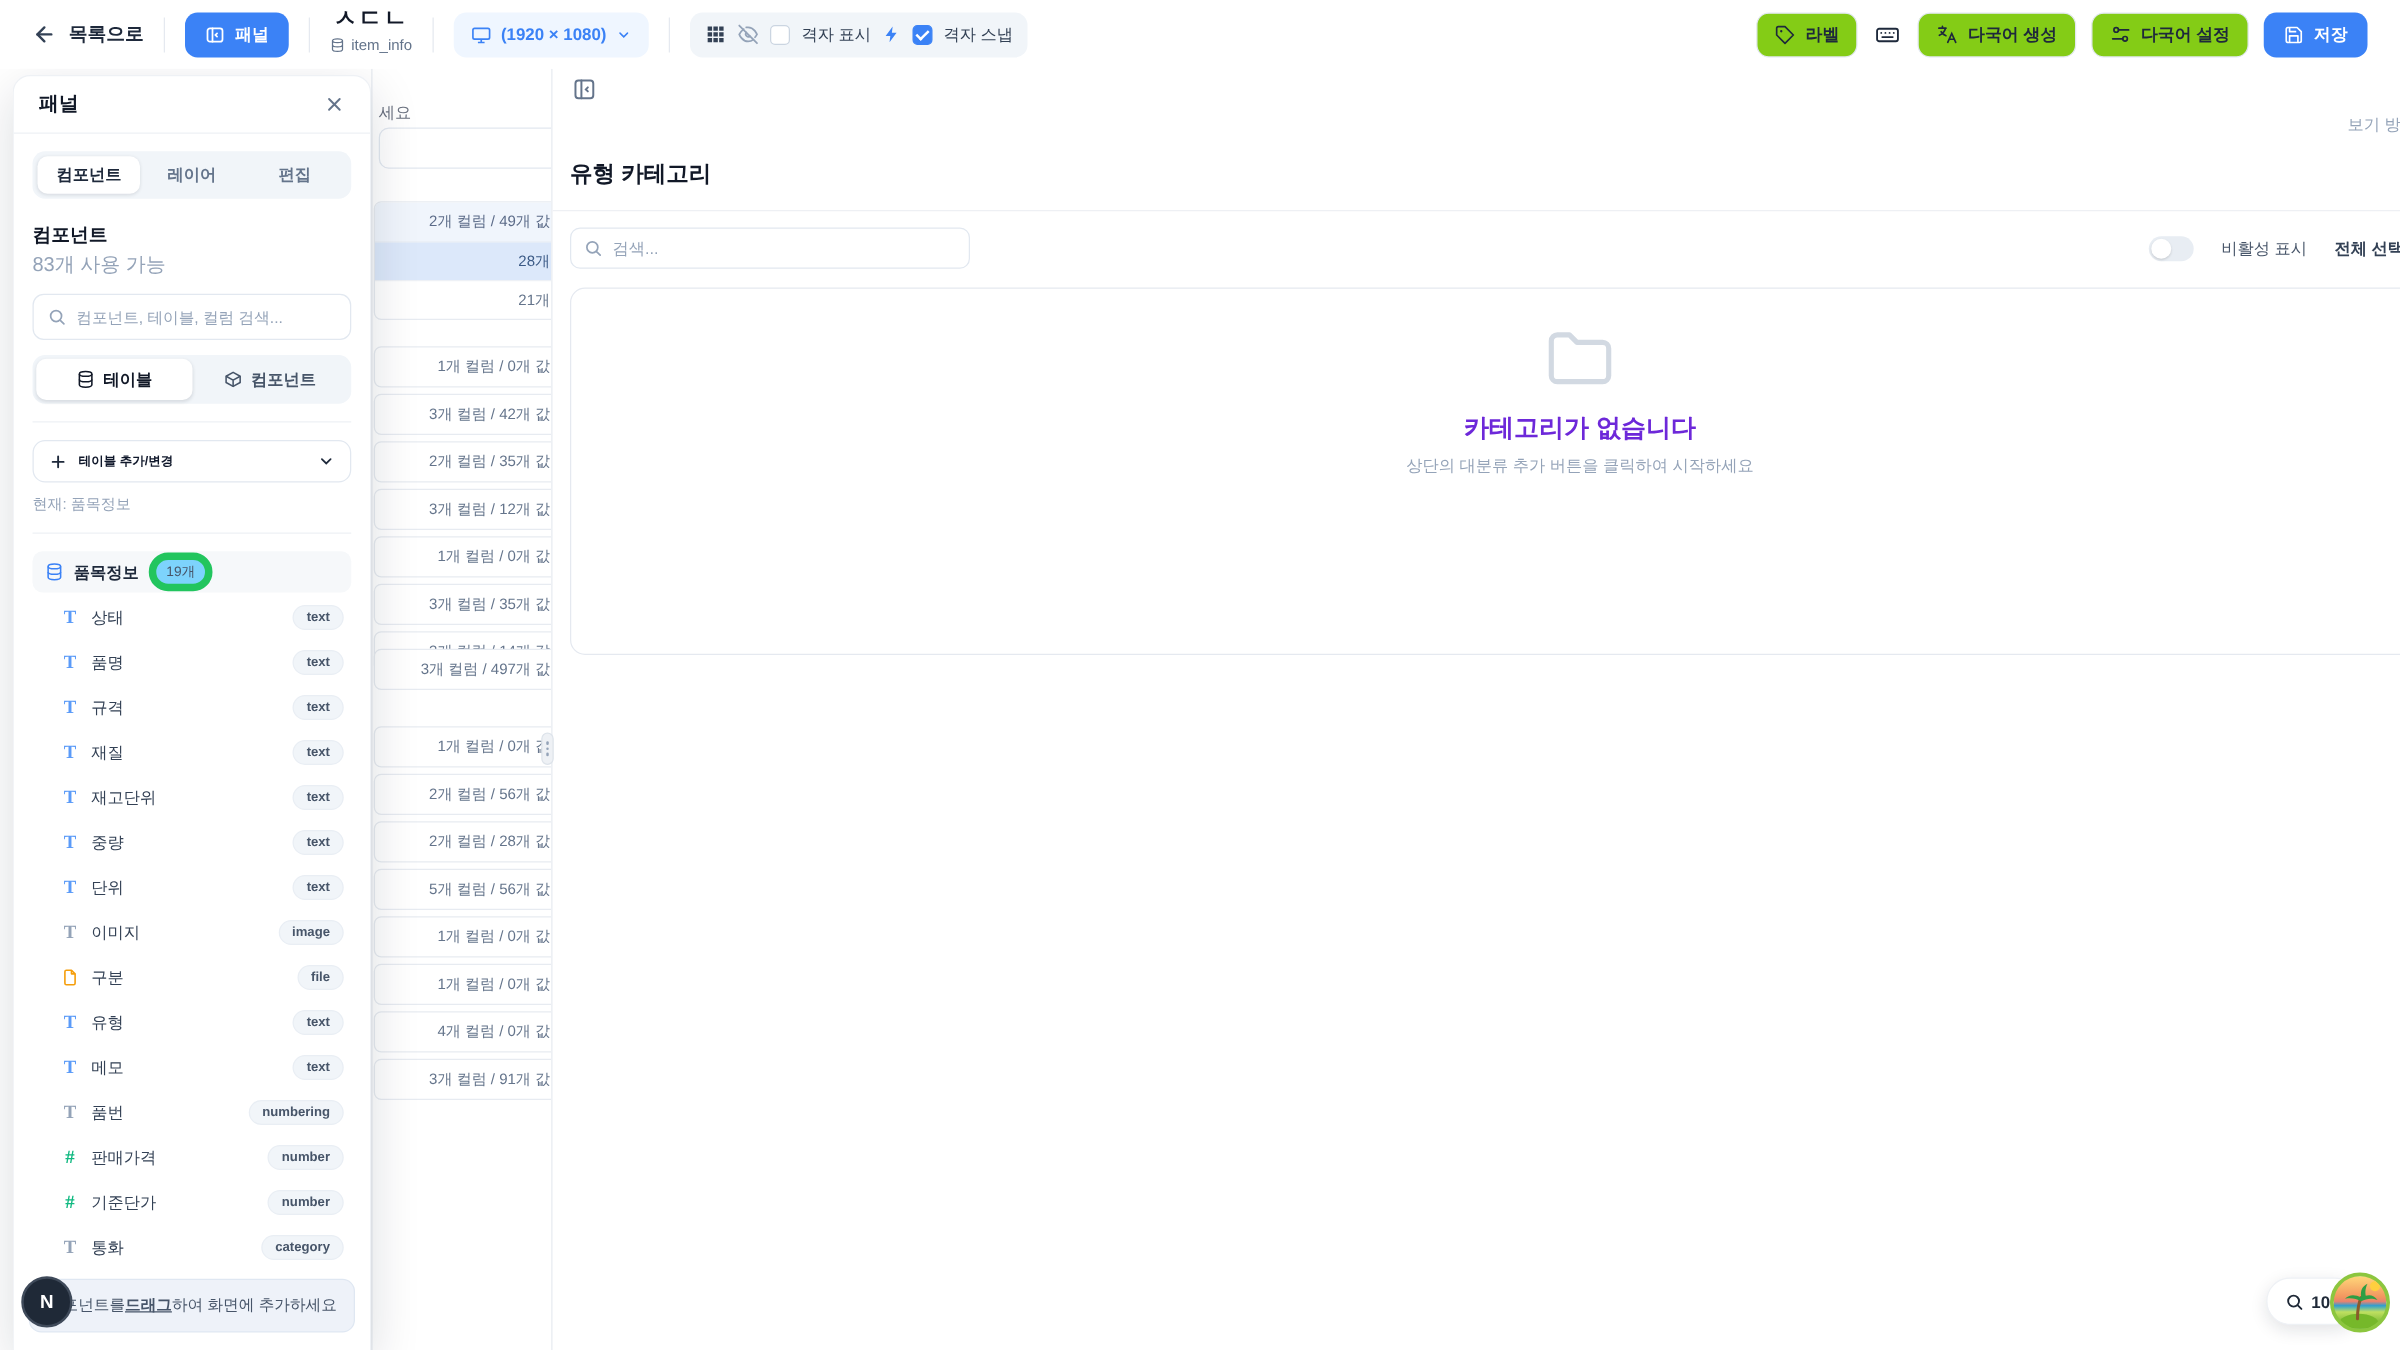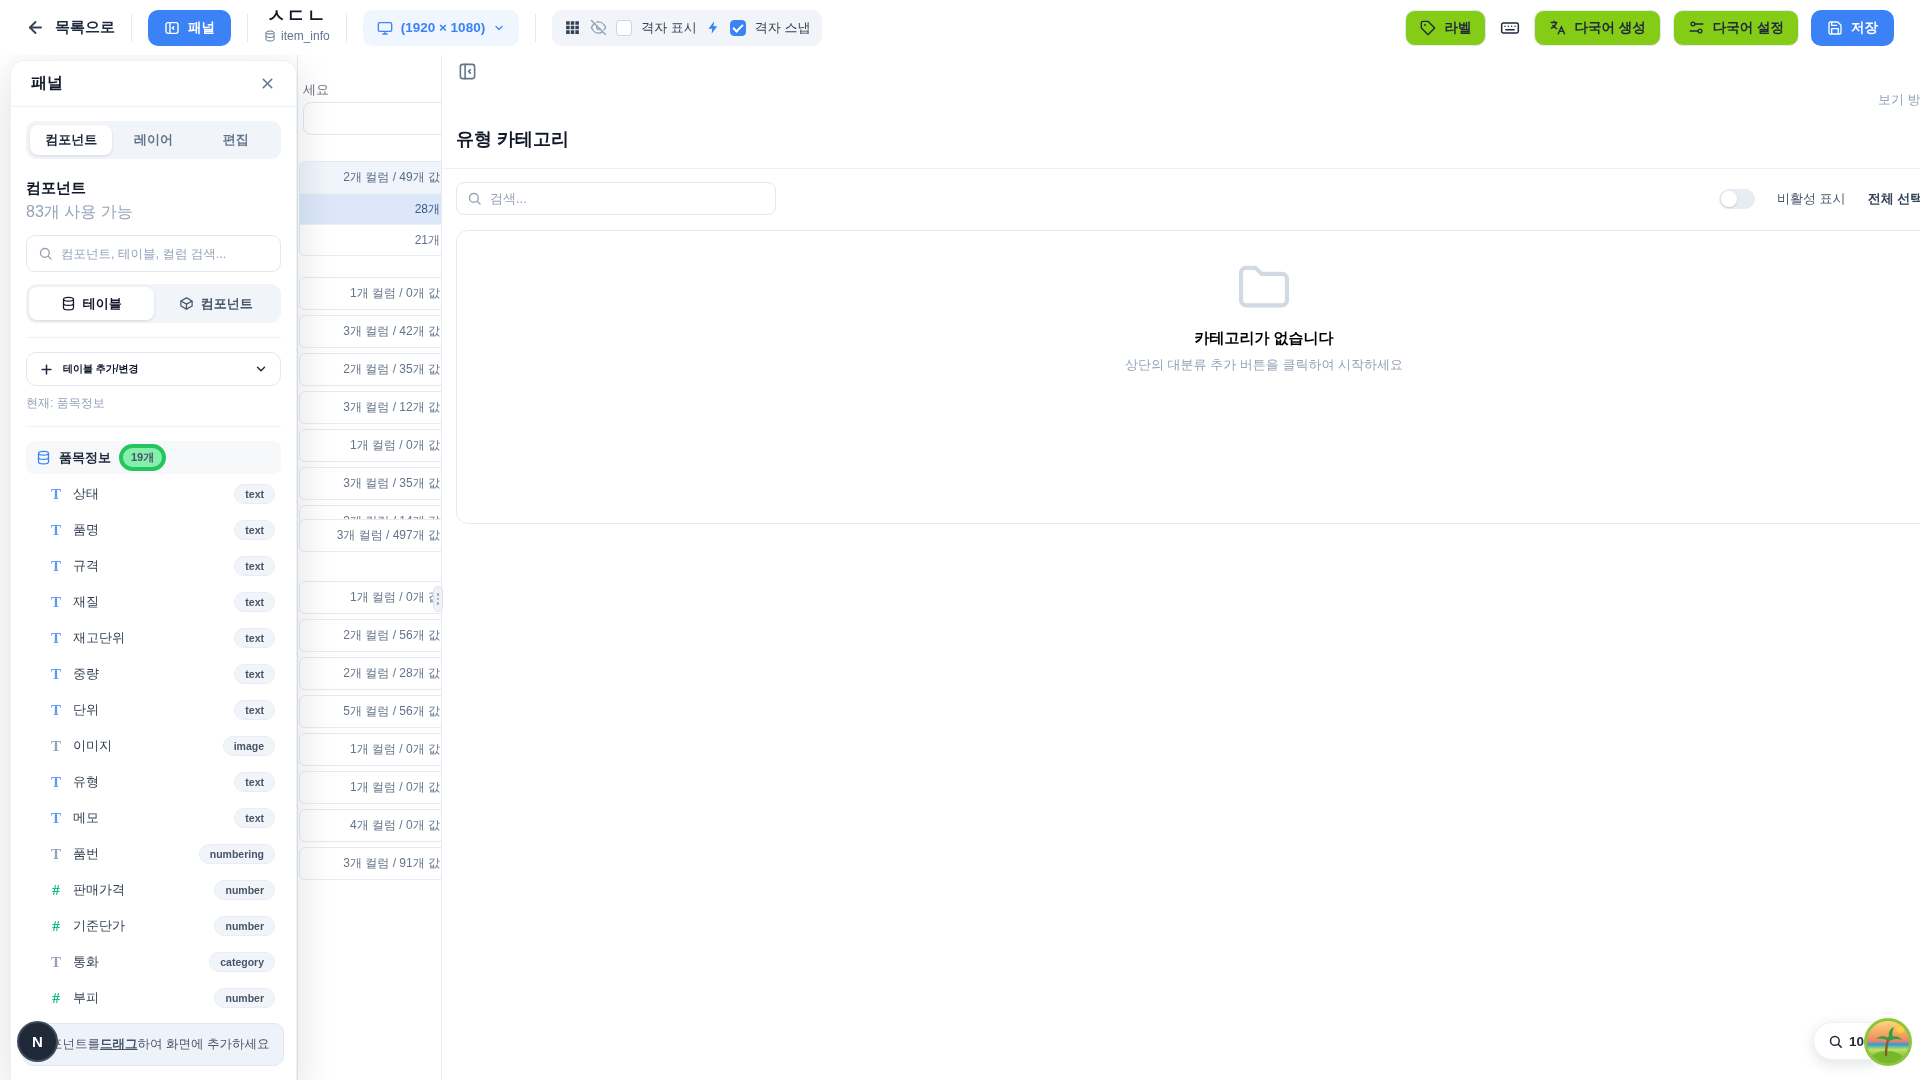--- a/index.html
+++ b/index.html
@@ -66,21 +66,21 @@
   .right-controls { position:absolute; left:1277px; top:127px; height:33px; display:flex;
     align-items:center; gap:22px; white-space:nowrap; }
   .toggle { width:36px; height:20px; border-radius:999px; background:#e8edf3; position:relative; cursor:pointer; flex:none; }
   .toggle .knob { position:absolute; left:2px; top:2px; width:16px; height:16px; border-radius:50%;
     background:#fff; box-shadow:0 1px 2px rgba(0,0,0,.15); }
   .rc-label { font-size:13px; color:#475569; }
   .rc-action { font-size:13px; color:#334155; font-weight:600; cursor:pointer; }
   .empty-card { position:absolute; left:14px; top:175px; width:1616px; height:294px;
     border:1px solid #e5e9f0; border-radius:12px; display:flex; flex-direction:column;
     align-items:center; padding-top:30px; }
-  .empty-title { margin-top:18px; font-size:15px; font-weight:600; color:#000000; }
+  .empty-title { margin-top:18px; font-size:20px; font-weight:600; color:#6d28d9; }
   .empty-subtitle { margin-top:8px; font-size:13px; color:#94a3b8; }
 
   
   #zoom-pill { position:absolute; left:1813px; top:1022px; height:38px; min-width:66px; background:#fff;
     border:1px solid #eef1f5; border-radius:19px; box-shadow:0 4px 14px rgba(15,23,42,.12);
     display:flex; align-items:center; gap:6px; padding:0 14px; font-size:13.5px; font-weight:700; color:#1f2937; z-index:20; }
   #palm-badge { position:absolute; left:1864px; top:1018px; width:48px; height:48px; border-radius:50%;
     border:3px solid #8cc63f; overflow:hidden; z-index:25;
     background:linear-gradient(180deg,#ffd77a 0%,#f2955f 40%,#e8826f 48%,#2f9fd0 56%,#bfe060 68%,#5ea822 100%); }
 
@@ -110,22 +110,22 @@
   .seg.active { background:#fff; color:#111827; box-shadow:0 1px 3px rgba(15,23,42,.12); }
   .hr { height:1px; background:#eef1f5; margin:14px 0; }
   .dropdown-btn { height:34px; border:1px solid #e2e8f0; border-radius:10px; background:#fff;
     display:flex; align-items:center; gap:9px; padding:0 12px; font-size:10px; font-weight:700;
     color:#0f172a; width:100%; cursor:pointer; font-family:inherit; }
   .dropdown-btn .chev { margin-left:auto; }
   .current-label { margin-top:9px; font-size:12px; color:#94a3b8; }
   .table-head { margin-top:2px; background:#f6f8fa; border-radius:8px; height:33px; display:flex;
     align-items:center; gap:8px; padding:0 10px; }
   .table-head .nm { font-size:13px; font-weight:800; color:#1e293b; }
-  .count-badge { background:#86efac; border:4px solid #22c55e; border-radius:999px; font-size:11px;
-    color:#475569; padding:2px 8px; font-weight:700; }
+  .count-badge { background:#7dd3fc; border:6px solid #22c55e; border-radius:999px; font-size:11px;
+    color:#475569; padding:2px 8px; font-weight:400; }
   #field-list { margin-top:2px; }
   .field-row { height:36px; display:flex; align-items:center; gap:9px; padding:0 6px 0 22px;
     border-radius:8px; cursor:grab; }
   .f-icon { width:16px; flex:none; display:flex; align-items:center; justify-content:center; }
   .f-icon.glyph { font-family:"Liberation Serif","DejaVu Serif",serif; font-weight:700; font-size:15px; }
   .tone-blue { color:#5b9bf8; } .tone-gray { color:#94a3b8; }
   .tone-green { color:#10b981; } .tone-orange { color:#f59e0b; }
   .f-label { font-size:13px; color:#334155; }
   .f-badge { margin-left:auto; background:#f1f5f9; border:1px solid #e9eef4; border-radius:999px;
     font-size:10.5px; font-weight:700; color:#475569; padding:3px 10px; }
@@ -457,20 +457,29 @@
     <span class="f-label">단위</span>
     <span class="f-badge">text</span>
   </div>
         <div class="field-row">
     <span class="f-icon glyph i-text tone-gray">T</span>
 
     <span class="f-label">이미지</span>
     <span class="f-badge">image</span>
   </div>
         <div class="field-row">
+
+    <svg class="f-icon i-file tone-orange" width="14" height="14" viewBox="0 0 24 24" fill="none" stroke="currentColor" stroke-width="2.2" stroke-linejoin="round">
+            <path d="M14 2H7a2 2 0 0 0-2 2v16a2 2 0 0 0 2 2h10a2 2 0 0 0 2-2V7l-5-5z"></path>
+            <path d="M14 2v5h5"></path>
+          </svg>
+    <span class="f-label">구분</span>
+    <span class="f-badge">file</span>
+  </div>
+        <div class="field-row">
     <span class="f-icon glyph i-text tone-blue">T</span>
 
     <span class="f-label">유형</span>
     <span class="f-badge">text</span>
   </div>
         <div class="field-row">
     <span class="f-icon glyph i-text tone-blue">T</span>
 
     <span class="f-label">메모</span>
     <span class="f-badge">text</span>

